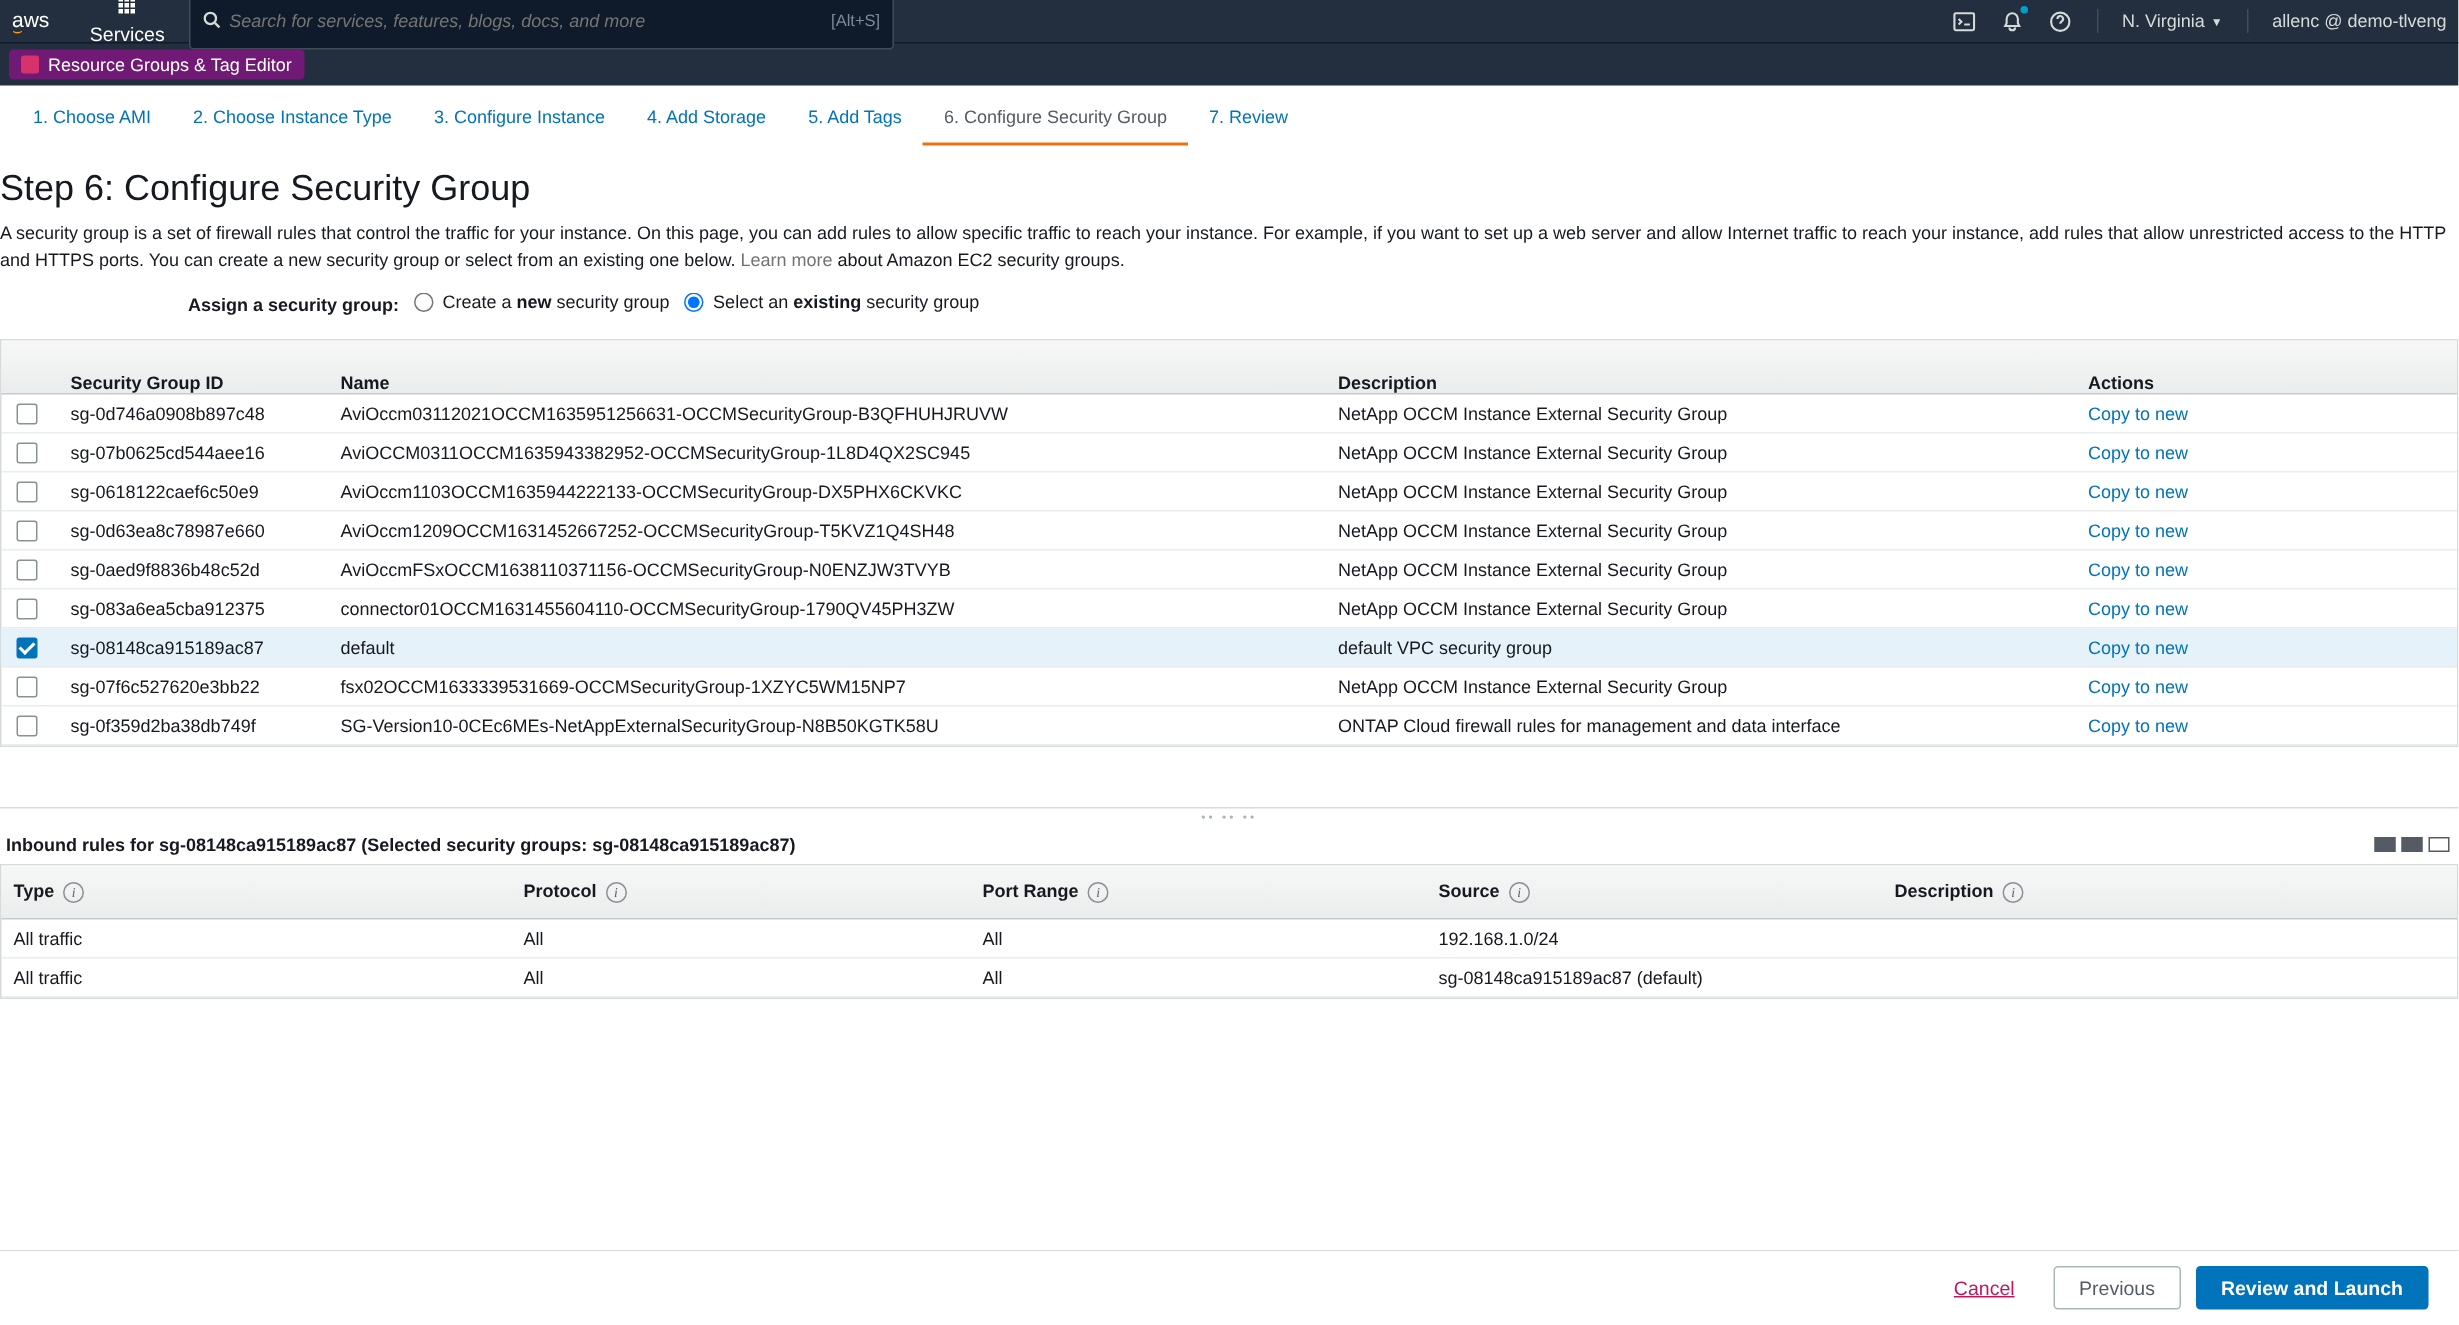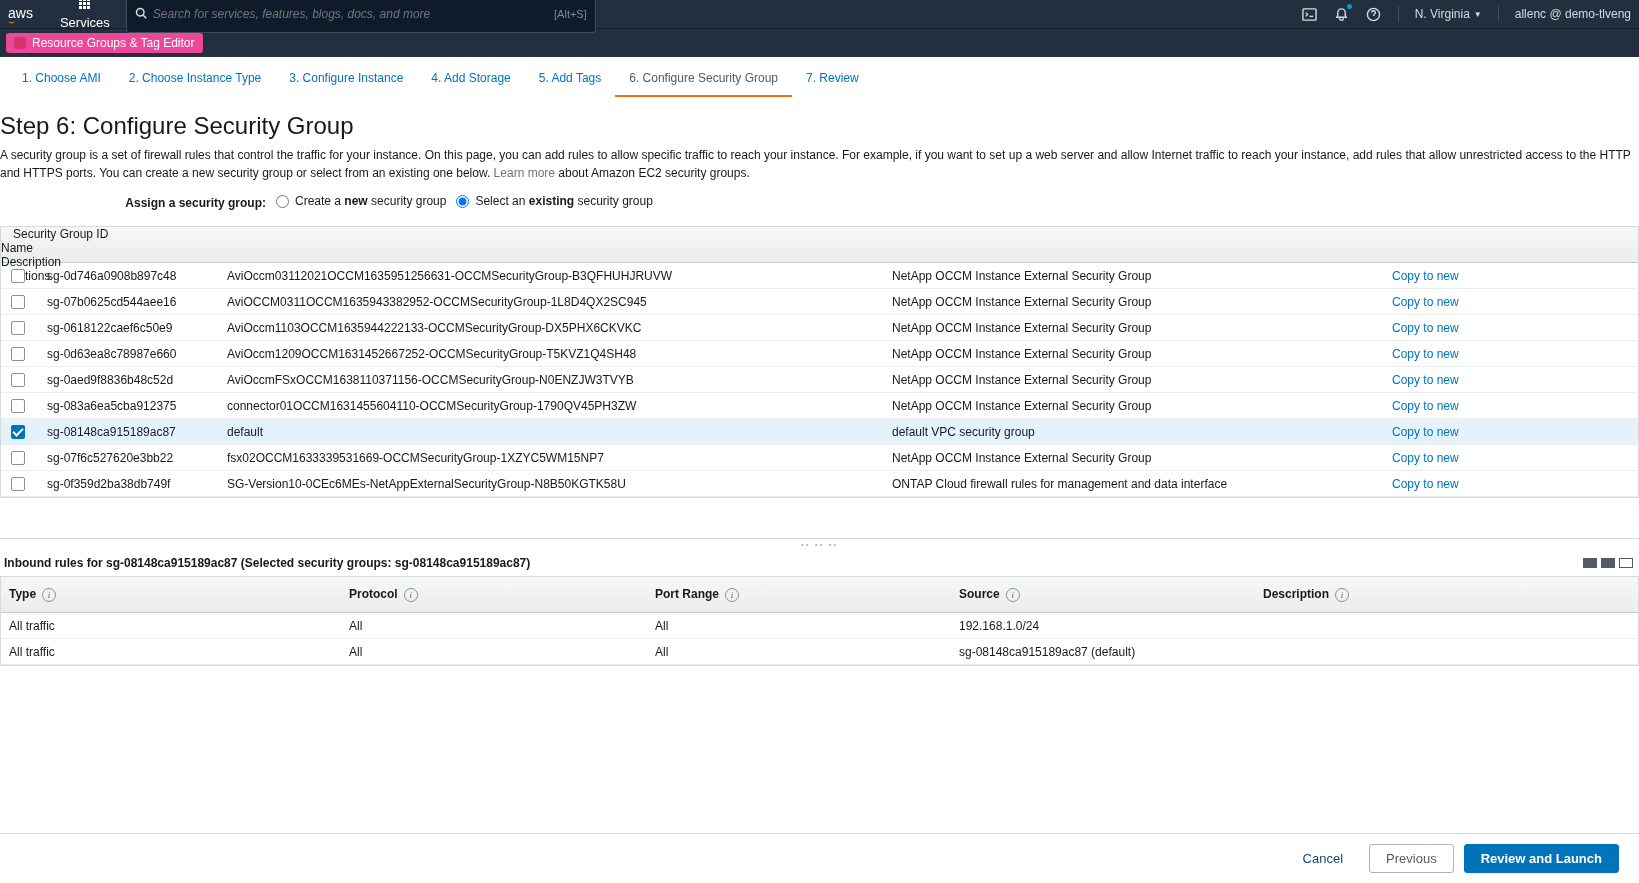--- a/index.html
+++ b/index.html
@@ -17,42 +17,42 @@
   .search-wrap .alt-s { color:#7d8998; font-size:11px; margin-left:auto;}
   .nav-right { margin-left:auto; display:flex; align-items:center; gap:16px; color:#d5dbdb; font-size:12px;}
   .nav-icon { width:16px; height:16px; display:inline-flex; align-items:center; justify-content:center; cursor:pointer;}
   .region-sel { cursor:pointer; display:flex; align-items:center; gap:4px;}
   .nav-sep { width:1px; height:16px; background:#414b5a;}
   .notif-dot { position:relative;}
   .notif-dot::after{content:"";position:absolute;top:-2px;right:-2px;width:5px;height:5px;background:#00a1c9;border-radius:50%;}
   
   
   .rg-bar { background:#232f3e; height:29px; display:flex; align-items:center; padding:0 6px; border-top:1px solid #0f1b2a;}
-  .rg-chip { background:#ec4899; border-radius:3px; padding:3px 8px; display:flex; align-items:center; gap:6px; color:#fff; font-size:12px;}
+  .rg-chip { background:#701a75; border-radius:3px; padding:3px 8px; display:flex; align-items:center; gap:6px; color:#fff; font-size:12px;}
   .rg-chip .rg-icon{width:12px;height:12px;background:#d6336c;border-radius:2px;}
   
   
   .wizard-steps { display:flex; gap:0; padding: 8px 8px 0 8px; border-bottom:1px solid #fff;}
   .step { padding:6px 14px 10px; font-size:12px; color:#0073bb; cursor:pointer; border-bottom:2px solid transparent;}
   .step.active { color:#545b64; font-weight:normal; border-bottom:2px solid #ec7211; cursor:default;}
   
   
   .page { padding: 14px 0 0 0;}
   h1.page-title { font-size:24px; font-weight:400; color:#16191f; padding:0 0 6px 0;}
   .page-desc { font-size:12px; color:#16191f; line-height:1.5; padding:0 0 10px 0;}
   .page-desc a{color:#737373; text-decoration:none;}
   
   .assign-row { display:flex; align-items:flex-start; gap:10px; padding: 2px 0 16px 0;}
   .assign-label { width:266px; text-align:right; font-weight:bold; font-size:12px; padding-top:2px;}
   .radio-col { display:flex; flex-direction:row; gap:10px; font-size:12px;}
   .radio-col label{display:flex;align-items:center;gap:6px;cursor:pointer;}
   
   
   .sg-table-wrap { border:1px solid #d5dbdb; }
-  .sg-header-row { background:linear-gradient(#f7f7f7,#eaeded); border-bottom:1px solid #c6cace; display:flex; font-weight:normal; font-size:12px; height:36px; align-items:flex-start;flex-direction:column;}
+  .sg-header-row { background:linear-gradient(#f7f7f7,#eaeded); border-bottom:1px solid #c6cace; display:flex; font-weight:bold; font-size:12px; height:36px; align-items:flex-end;}
   .sg-col-check{width:34px; display:flex; justify-content:center;}
   .sg-col-id{width:192px; padding-left:12px;}
   .sg-col-name{width:665px;}
   .sg-col-desc{width:490px;}
   .sg-col-act{flex:1; padding-left:10px;}
   .sg-row{display:flex; align-items:center; height:26px; font-size:12px; border-bottom:1px solid #eaeded; cursor:pointer;}
   .sg-row.selected{background:#e6f2fa;}
   .sg-row .sg-col-act a{color:#0073bb; text-decoration:none;}
   .chk{width:14px;height:14px;border:1px solid #879196;border-radius:2px;background:#fff; display:inline-block;}
   .chk.checked{background:#0073bb;border-color:#0073bb;position:relative;}
@@ -74,21 +74,21 @@
   .rc-proto{width:306px;}
   .rc-port{width:304px;}
   .rc-src{width:304px;}
   .rc-desc{flex:1;}
   .rules-row{display:flex;height:26px;align-items:center;font-size:12px;border-bottom:1px solid #eaeded;}
   .info-i{display:inline-flex;width:14px;height:14px;border:1px solid #879196;border-radius:50%;align-items:center;justify-content:center;font-size:9px;color:#545b64;margin-left:6px;font-weight:normal; font-style:italic; font-family:serif;}
   
   
   .footer-bar{position:fixed;bottom:0;left:0;right:0;background:#fff;border-top:1px solid #d5dbdb;height:50px;display:flex;align-items:center;justify-content:flex-end;padding:0 20px;gap:10px;}
   .btn{font-size:13px;padding:6px 16px;border-radius:3px;cursor:pointer;border:1px solid transparent;}
-  .btn-cancel{background:transparent;color:#0c4a6e;border:none;}
+  .btn-cancel{background:transparent;color:#be185d;border:none;text-decoration:underline;}
   .btn-prev{background:#fff;color:#545b64;border:1px solid #aab7b8;}
   .btn-primary{background:#0073bb;color:#fff;border:1px solid #0073bb;font-weight:bold;}
   
   .content-pad{padding-bottom:70px;}
 </style>
 </head>
 <body>
 
 <div class="content-pad">
 

